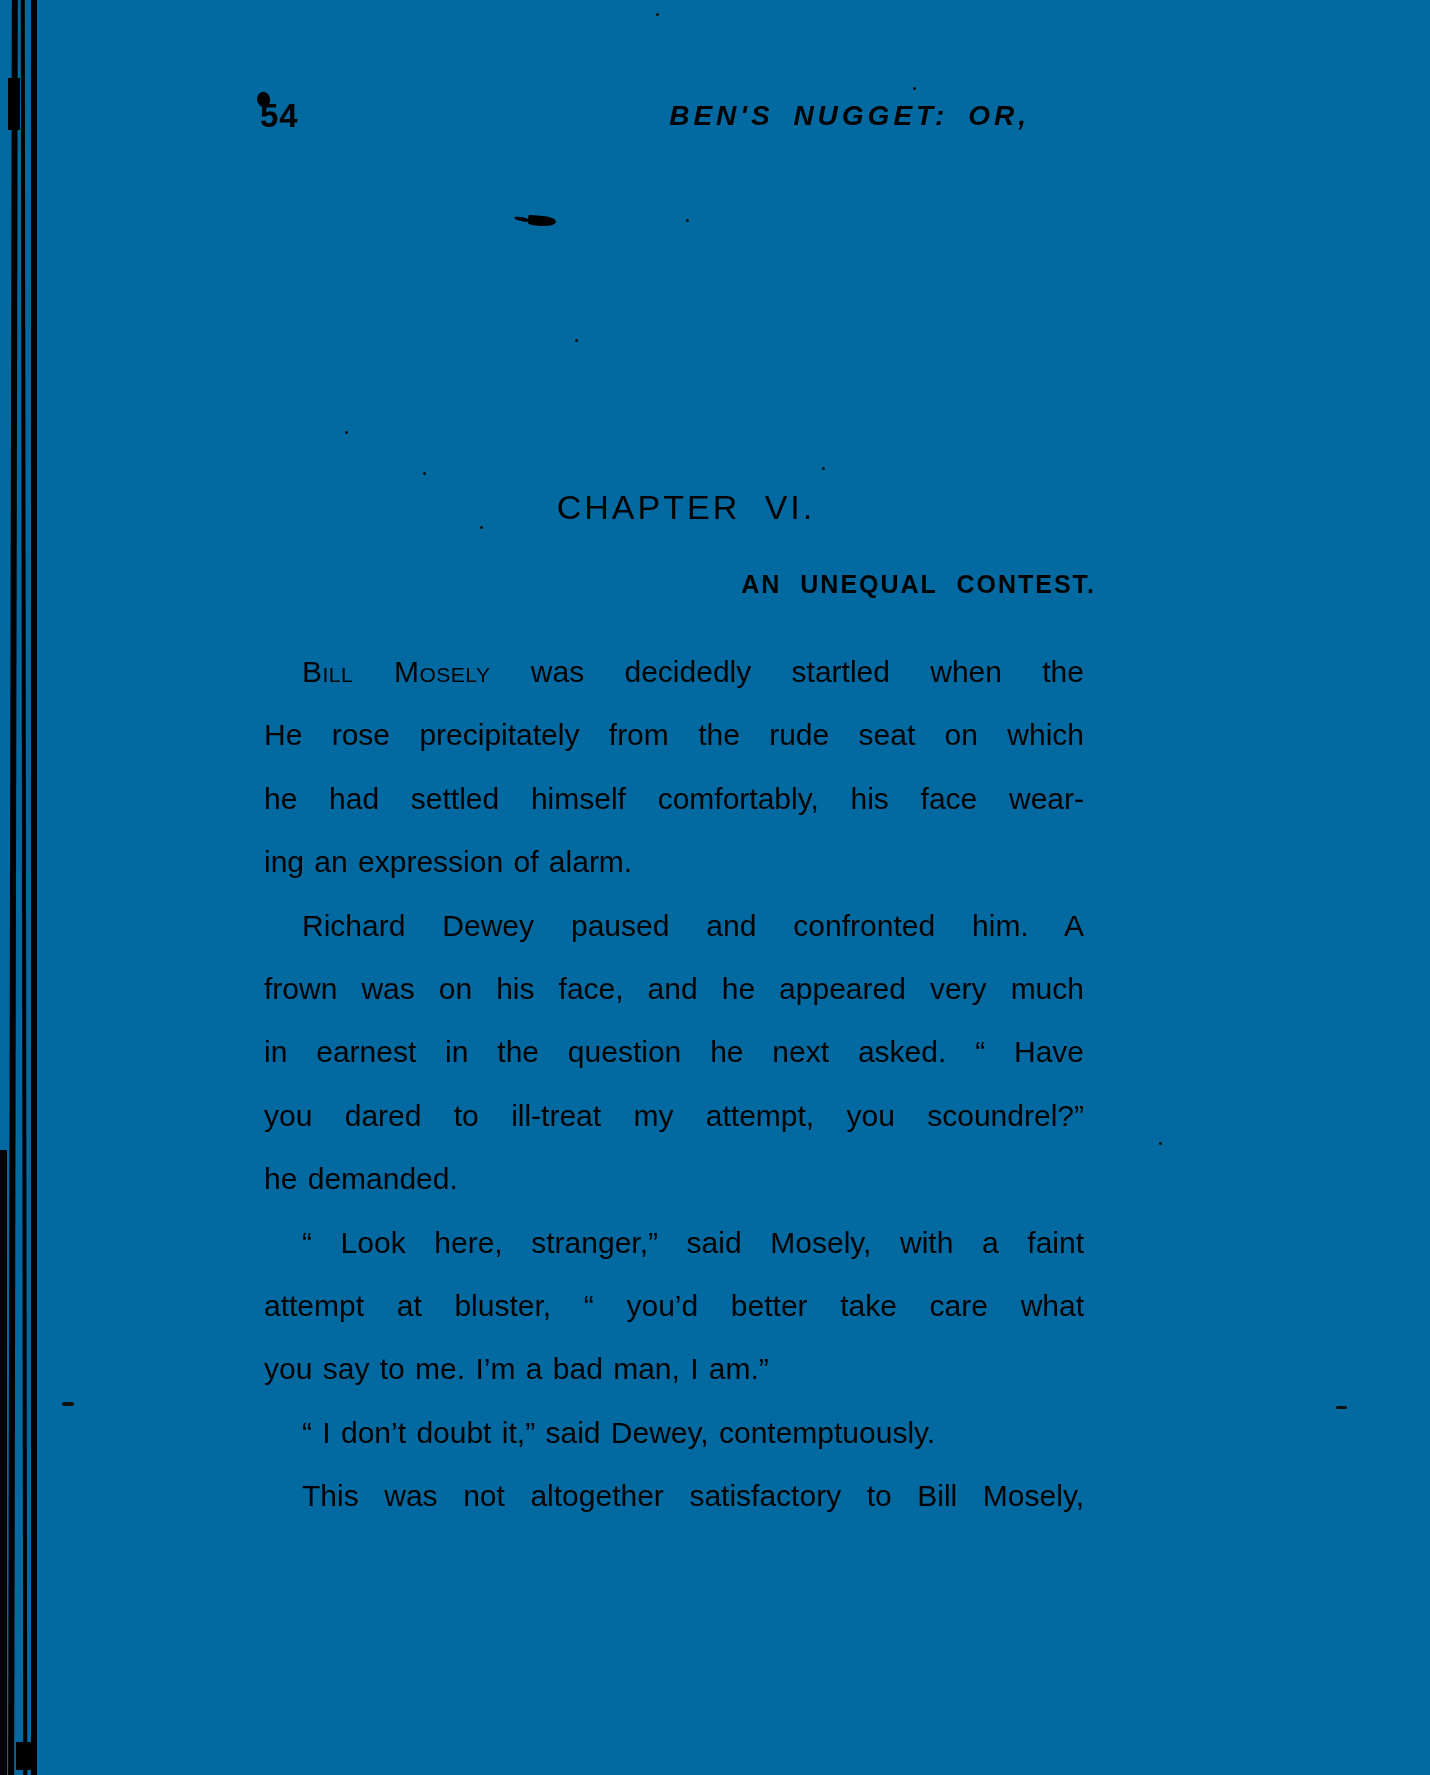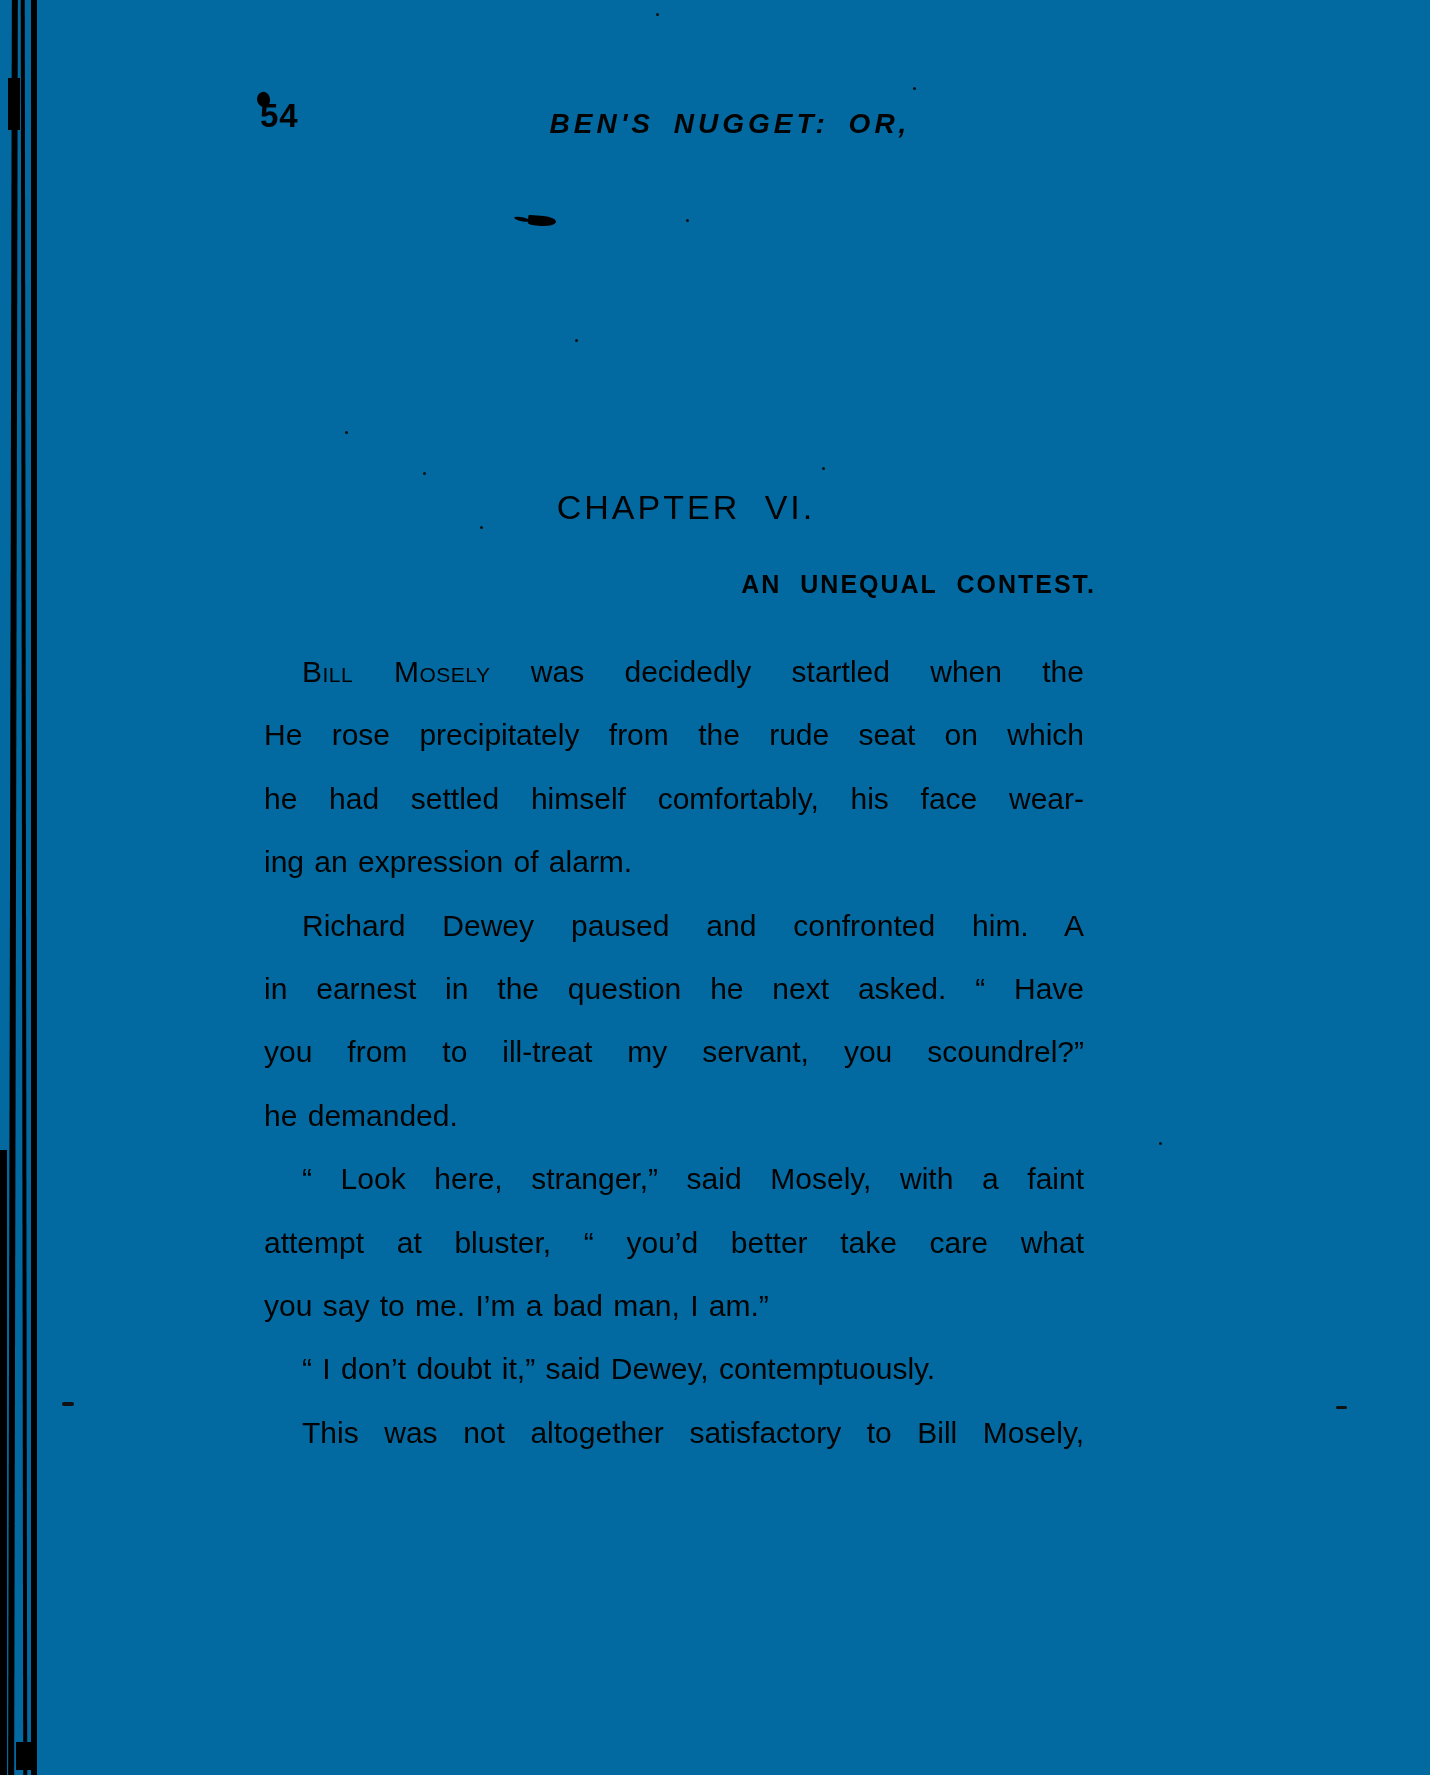--- a/index.html
+++ b/index.html
@@ -25,22 +25,22 @@
   .pagenum {
     position: absolute; left: 260px; top: 97px;
     font-size: 33px; font-weight: bold; letter-spacing: 1px;
   }
   .pagenum::before { 
     content: ""; position: absolute; left: -3px; top: -5px;
     width: 13px; height: 15px; background: #000; border-radius: 55% 45% 50% 50%;
     transform: rotate(-18deg);
   }
   .runhead {
-    position: absolute; left: 430px; width: 600px; top: 108px;
-    text-align: center; font-style: italic; font-weight: bold;
+    position: absolute; left: 430px; width: 600px; top: 100px;
+    text-align: right; font-style: italic; font-weight: bold;
     font-size: 28px; letter-spacing: 4px; word-spacing: 8px;
   }
   .smudge {
     position: absolute; left: 528px; top: 216px; width: 28px; height: 10px;
     background: #000; border-radius: 10% 60% 70% 30%;
     transform: rotate(5deg);
   }
   .smudge::before {
     content: ""; position: absolute; left: -14px; top: 3px;
     width: 16px; height: 4px; background: #000; border-radius: 50%;
@@ -91,22 +91,23 @@
 
   <div class="chapter">CHAPTER VI.</div>
   <div class="subtitle">AN UNEQUAL CONTEST.</div>
 
   <div class="bodytext" id="body-text">
       <div class="line indent"><span class="smallcaps">Bill Mosely</span><span> was decidedly startled when the</span></div>
       <div class="line">He rose precipitately from the rude seat on which</div>
       <div class="line">he had settled himself comfortably, his face wear-</div>
       <div class="line last">ing an expression of alarm.</div>
       <div class="line indent">Richard Dewey paused and confronted him. A</div>
+      <div class="line">frown was on his face, and he appeared very much</div>
       <div class="line">in earnest in the question he next asked. “ Have</div>
-      <div class="line">you from to ill-treat my servant, you scoundrel?”</div>
+      <div class="line">you dared to ill-treat my attempt, you scoundrel?”</div>
       <div class="line last">he demanded.</div>
       <div class="line indent">“ Look here, stranger,” said Mosely, with a faint</div>
       <div class="line">attempt at bluster, “ you’d better take care what</div>
       <div class="line last">you say to me.  I’m a bad man, I am.”</div>
       <div class="line indent last">“ I don’t doubt it,” said Dewey, contemptuously.</div>
       <div class="line indent">This was not altogether satisfactory to Bill Mosely,</div>
     </div>
 
   <div class="dot" style="left:656px; top:13px;"></div>
   <div class="dot" style="left:913px; top:87px;"></div>

